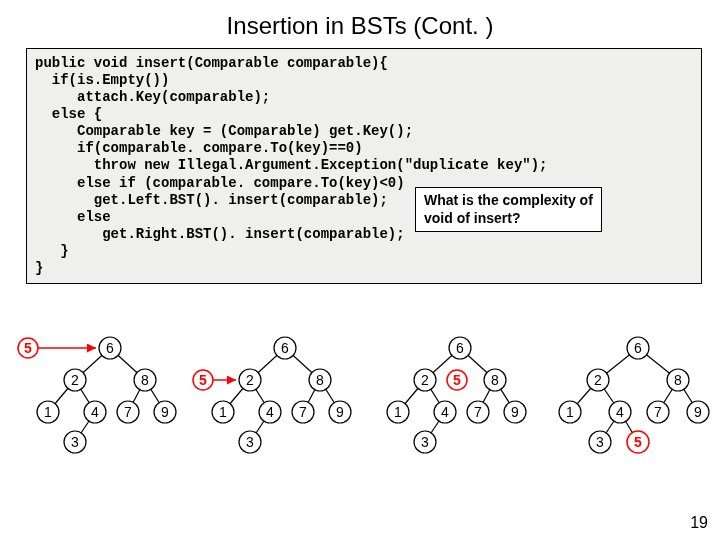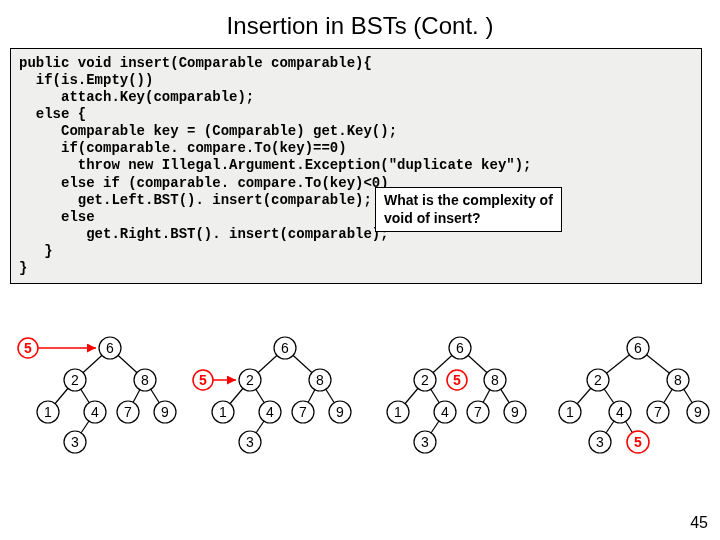--- a/index.html
+++ b/index.html
@@ -1,18 +1,18 @@
 <!DOCTYPE html>
 <html><head>
 <meta charset="utf-8">
 <style>
 html,body{margin:0;padding:0;width:720px;height:540px;background:#fff;font-family:Arial,Helvetica,sans-serif;overflow:hidden}
 .slide{position:relative;width:720px;height:540px}
 .title{text-align:center;font-size:24px;padding-top:12px;font-weight:400;color:#000}
-.codebox{margin:8px 18px 0 10px;border:1px solid #000;background:#efefed;padding:6px 8px 6px 8px;position:relative}
+.codebox{margin:8px 18px 0 26px;border:1px solid #000;background:#efefed;padding:6px 8px 6px 8px;position:relative}
 .code{font-family:"Courier New",monospace;font-weight:bold;font-size:14px;line-height:1.22;white-space:pre;color:#000}
 .callout{position:absolute;background:#fff;border:1px solid #000;font-weight:bold;font-size:14px;line-height:1.25;padding:4px 8px;z-index:5}
 .pagenum{position:absolute;right:12px;bottom:8px;font-size:16px;color:#000}
 .trees{position:absolute;left:0;top:320px;width:720px;height:190px}
 svg text{font-family:Arial,Helvetica,sans-serif;font-size:14px}
 .nodec{fill:#fff;stroke:#000;stroke-width:1.2}
 .edge{stroke:#000;stroke-width:1.2;fill:none}
 .arrow{stroke:#ff0000;stroke-width:1.5;fill:none}
 .rednum{fill:#ff0000;font-weight:bold}
 </style>
@@ -29,21 +29,21 @@
   else {
      Comparable key = (Comparable) get.Key();
      if(comparable. compare.To(key)==0)
        throw new Illegal.Argument.Exception("duplicate key");
      else if (comparable. compare.To(key)&lt;0)
        get.Left.BST(). insert(comparable);
      else
         get.Right.BST(). insert(comparable);
    }
 }</div>
-    <div class="callout" style="left:364px;top:138px;">
+    <div class="callout" style="left:388px;top:138px;">
       <span>What is the complexity of</span><br>
       <span>void of insert?</span>
     </div>
   </div>
 
   <div class="trees">
     <svg width="720" height="190">
 
       <defs>
         <marker id="ar" markerWidth="8" markerHeight="8" refX="6" refY="3" orient="auto">
@@ -162,14 +162,14 @@
         <circle class="nodec" cx="168" cy="92" r="11"></circle>
           <text x="164" y="97">9</text>
         <circle class="nodec" cx="70" cy="122" r="11"></circle>
           <text x="66" y="127">3</text>
         <circle cx="108" cy="122" r="11" fill="#fff" stroke="#ff0000" stroke-width="1.5"></circle>
         <text class="rednum" x="104" y="127">5</text>
       </g>
     </svg>
   </div>
 
-  <div class="pagenum">45</div>
+  <div class="pagenum">19</div>
 </div>
 
 </body></html>

